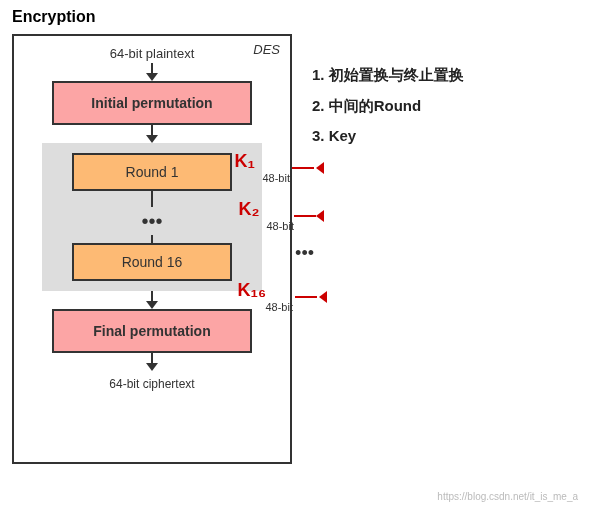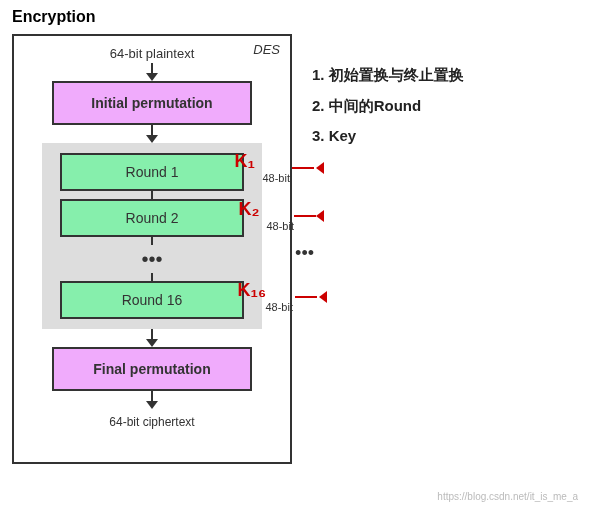--- a/index.html
+++ b/index.html
@@ -56,21 +56,21 @@
       margin: 0 auto;
     }
 
     .arrow-down-line {
       width: 2px;
       background: #333;
       margin: 0 auto;
     }
 
     .perm-box {
-      background: #f0abfc;
+      background: #fca5a5;
       border: 2px solid #333;
       width: 200px;
       height: 44px;
       display: flex;
       align-items: center;
       justify-content: center;
       font-size: 14px;
       font-weight: bold;
       color: #333;
     }
@@ -81,23 +81,23 @@
       width: 220px;
       padding: 10px 14px;
       display: flex;
       flex-direction: column;
       align-items: center;
       gap: 0;
       margin: 0;
     }
 
     .round-box {
-      background: #86efac;
+      background: #fdba74;
       border: 2px solid #333;
-      width: 184px;
+      width: 160px;
       height: 38px;
       display: flex;
       align-items: center;
       justify-content: center;
       font-size: 14px;
       color: #333;
       position: relative;
     }
 
     .dots-row {
@@ -208,23 +208,20 @@
         <div class="key-label">
           <span class="k-sub">K₁</span>
           <span class="bit-label">48-bit</span>
         </div>
         <div class="arrow-line-h"></div>
         <div class="arrow-left"></div>
       </div>
 
       <div class="connector-vertical"></div>
 
-      <div class="rounds-inner-wrapper">
-        <div class="round-box">Round 2</div>
-      </div>
 
       <div style="position:absolute; right:-62px; top:57px; display:flex; align-items:center; gap:0;">
         <div class="key-label">
           <span class="k-sub">K₂</span>
           <span class="bit-label">48-bit</span>
         </div>
         <div class="arrow-line-h"></div>
         <div class="arrow-left"></div>
       </div>
 

